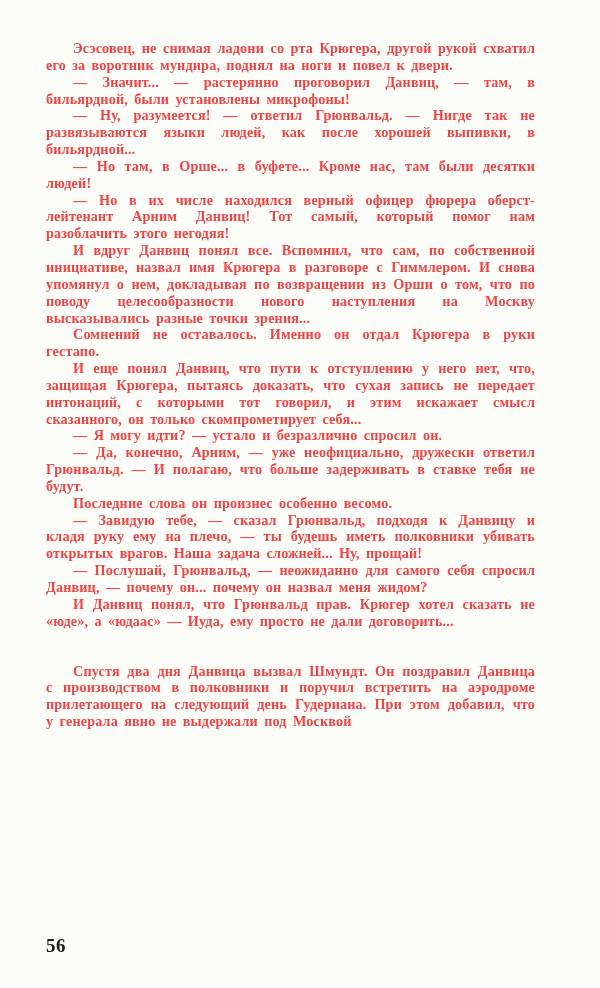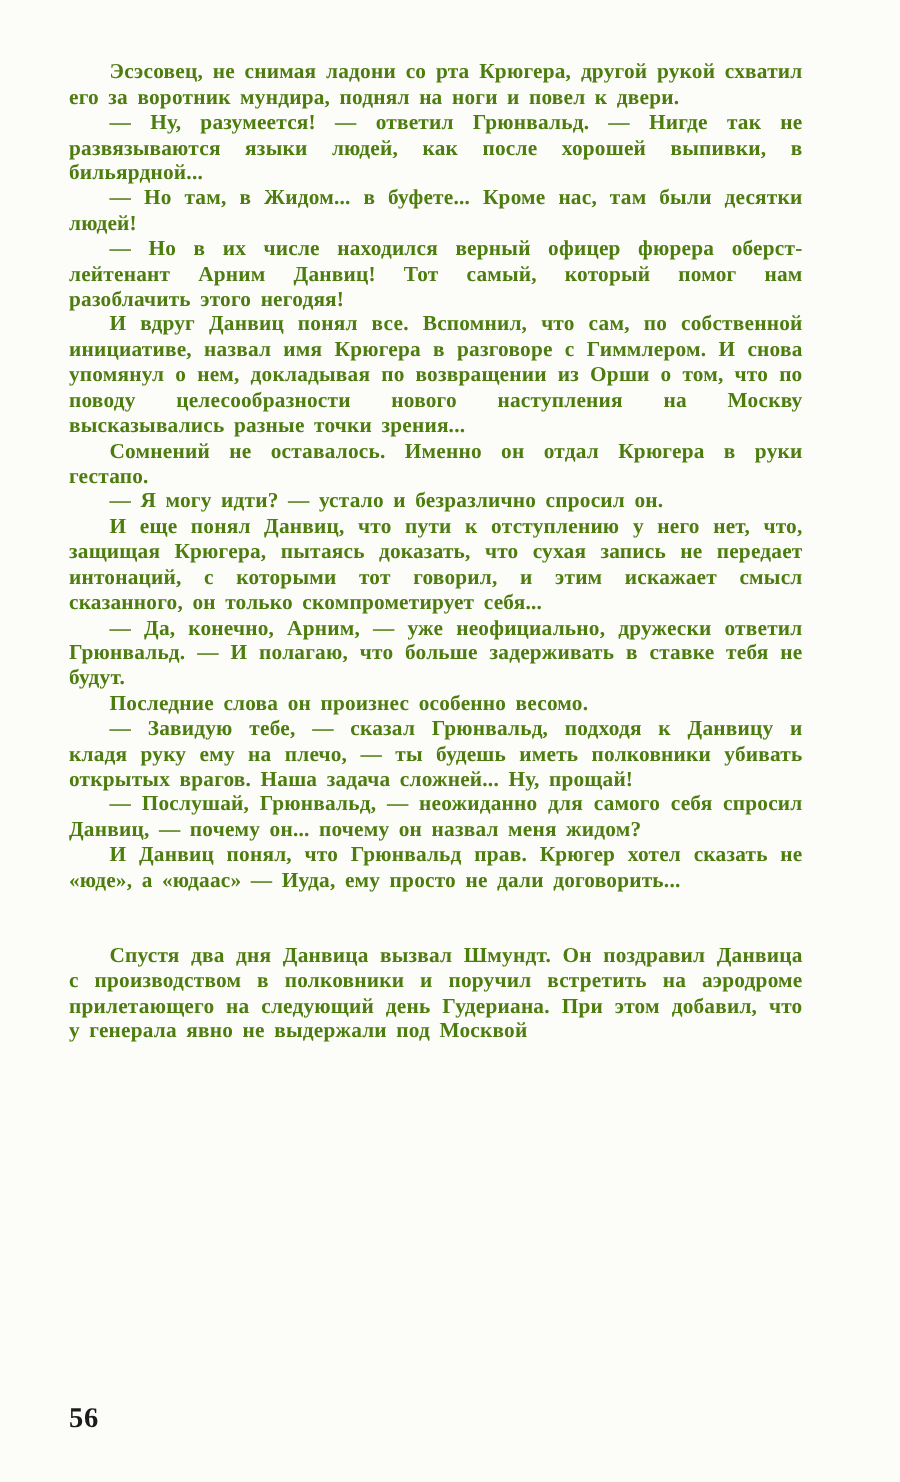--- a/index.html
+++ b/index.html
@@ -28,21 +28,21 @@
     margin: 0;
     padding: 0;
     font-size: 14.2px;
     line-height: 16.85px;
     font-weight: 600;
     text-align: justify;
     text-align-last: left;
     text-indent: 27px;
     word-spacing: 2.6px;
     letter-spacing: 0.15px;
-    color: #4d7c0f;
+    color: #ef4444;
   }
   .section-gap {
     height: 33px;
   }
   .page-number {
     position: absolute;
     left: 46px;
     top: 935px;
     font-size: 19px;
     font-weight: 700;
@@ -50,27 +50,28 @@
     color: #1b1b1b;
   }
 </style>
 </head>
 <body>
 
 <div class="page">
   <div class="text-column">
     <div>
         <p class="para">Эсэсовец, не снимая ладони со рта Крюгера, другой рукой схватил его за воротник мундира, поднял на ноги и повел к двери.</p>
+        <p class="para">— Значит... — растерянно проговорил Данвиц, — там, в бильярдной, были установлены микрофоны!</p>
         <p class="para">— Ну, разумеется! — ответил Грюнвальд. — Нигде так не развязываются языки людей, как после хорошей выпивки, в бильярдной...</p>
-        <p class="para">— Но там, в Жидом... в буфете... Кроме нас, там были десятки людей!</p>
+        <p class="para">— Но там, в Орше... в буфете... Кроме нас, там были десятки людей!</p>
         <p class="para">— Но в их числе находился верный офицер фюрера оберст-лейтенант Арним Данвиц! Тот самый, который помог нам разоблачить этого негодяя!</p>
         <p class="para">И вдруг Данвиц понял все. Вспомнил, что сам, по собственной инициативе, назвал имя Крюгера в разговоре с Гиммлером. И снова упомянул о нем, докладывая по возвращении из Орши о том, что по поводу целесообразности нового наступления на Москву высказывались разные точки зрения...</p>
         <p class="para">Сомнений не оставалось. Именно он отдал Крюгера в руки гестапо.</p>
+        <p class="para">И еще понял Данвиц, что пути к отступлению у него нет, что, защищая Крюгера, пытаясь доказать, что сухая запись не передает интонаций, с которыми тот говорил, и этим искажает смысл сказанного, он только скомпрометирует себя...</p>
         <p class="para">— Я могу идти? — устало и безразлично спросил он.</p>
-        <p class="para">И еще понял Данвиц, что пути к отступлению у него нет, что, защищая Крюгера, пытаясь доказать, что сухая запись не передает интонаций, с которыми тот говорил, и этим искажает смысл сказанного, он только скомпрометирует себя...</p>
         <p class="para">— Да, конечно, Арним, — уже неофициально, дружески ответил Грюнвальд. — И полагаю, что больше задерживать в ставке тебя не будут.</p>
         <p class="para">Последние слова он произнес особенно весомо.</p>
         <p class="para">— Завидую тебе, — сказал Грюнвальд, подходя к Данвицу и кладя руку ему на плечо, — ты будешь иметь полковники убивать открытых врагов. Наша задача сложней... Ну, прощай!</p>
         <p class="para">— Послушай, Грюнвальд, — неожиданно для самого себя спросил Данвиц, — почему он... почему он назвал меня жидом?</p>
         <p class="para">И Данвиц понял, что Грюнвальд прав. Крюгер хотел сказать не «юде», а «юдаас» — Иуда, ему просто не дали договорить...</p>
       </div>
     <div class="section-gap"></div>
     <div>
         <p class="para">Спустя два дня Данвица вызвал Шмундт. Он поздравил Данвица с производством в полковники и поручил встретить на аэродроме прилетающего на следующий день Гудериана. При этом добавил, что у генерала явно не выдержали под Москвой</p>
       </div>

